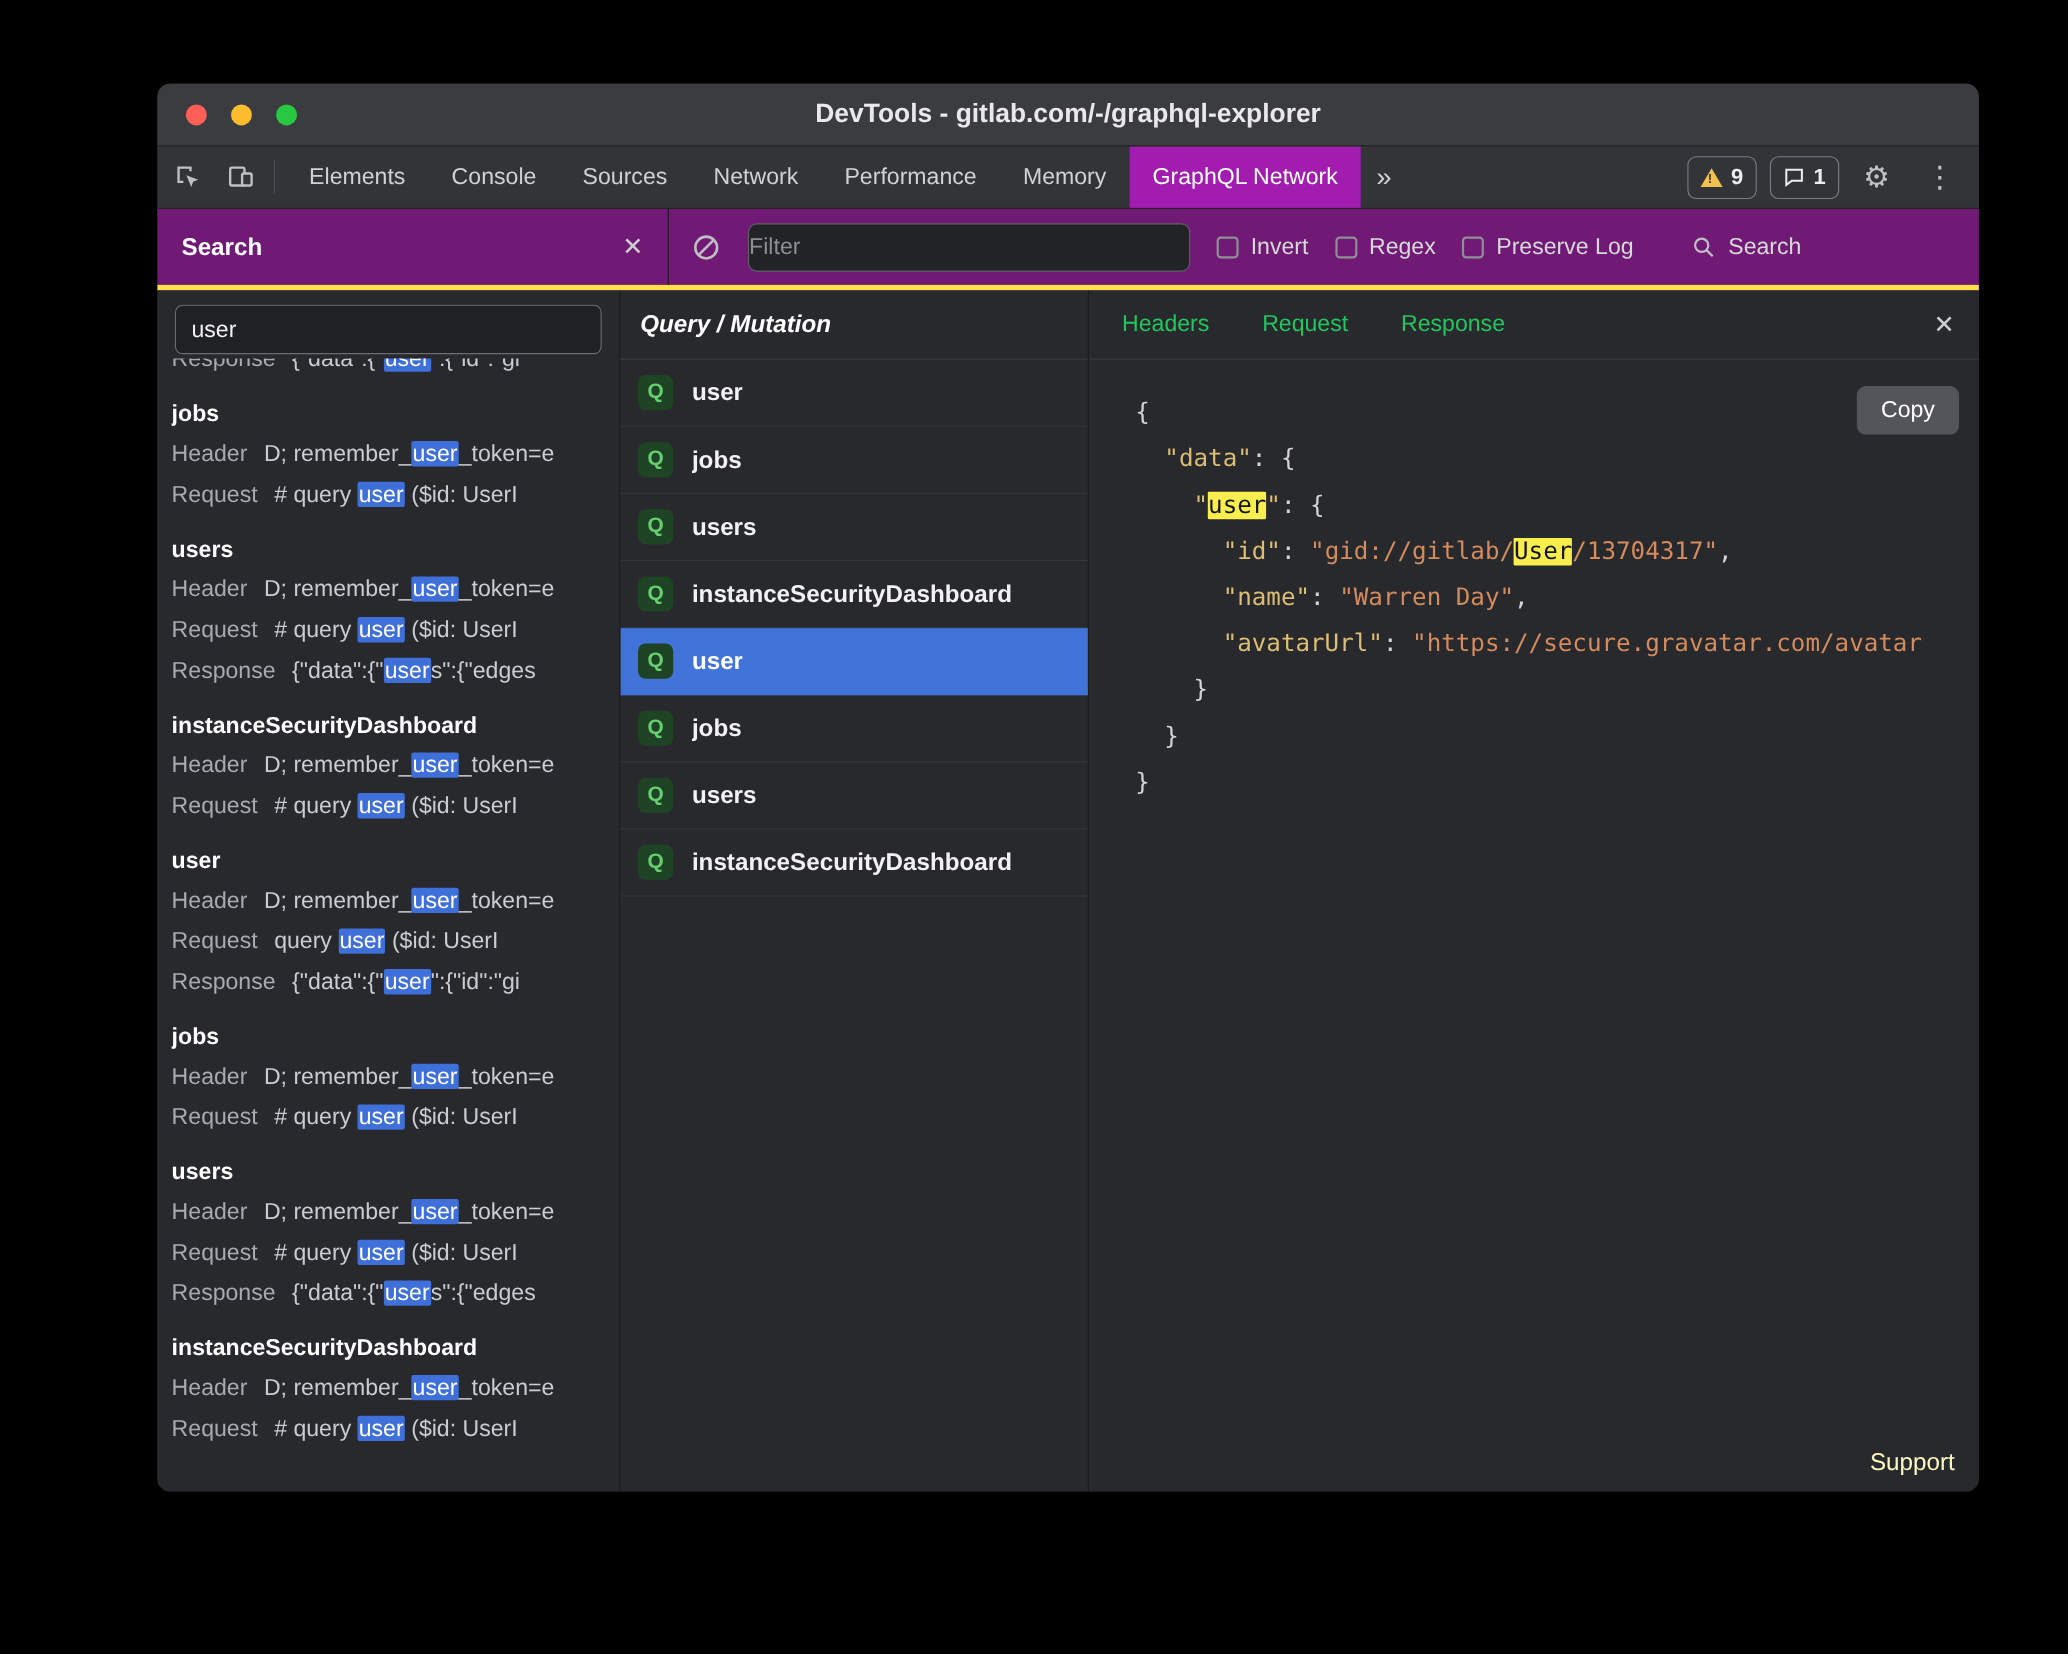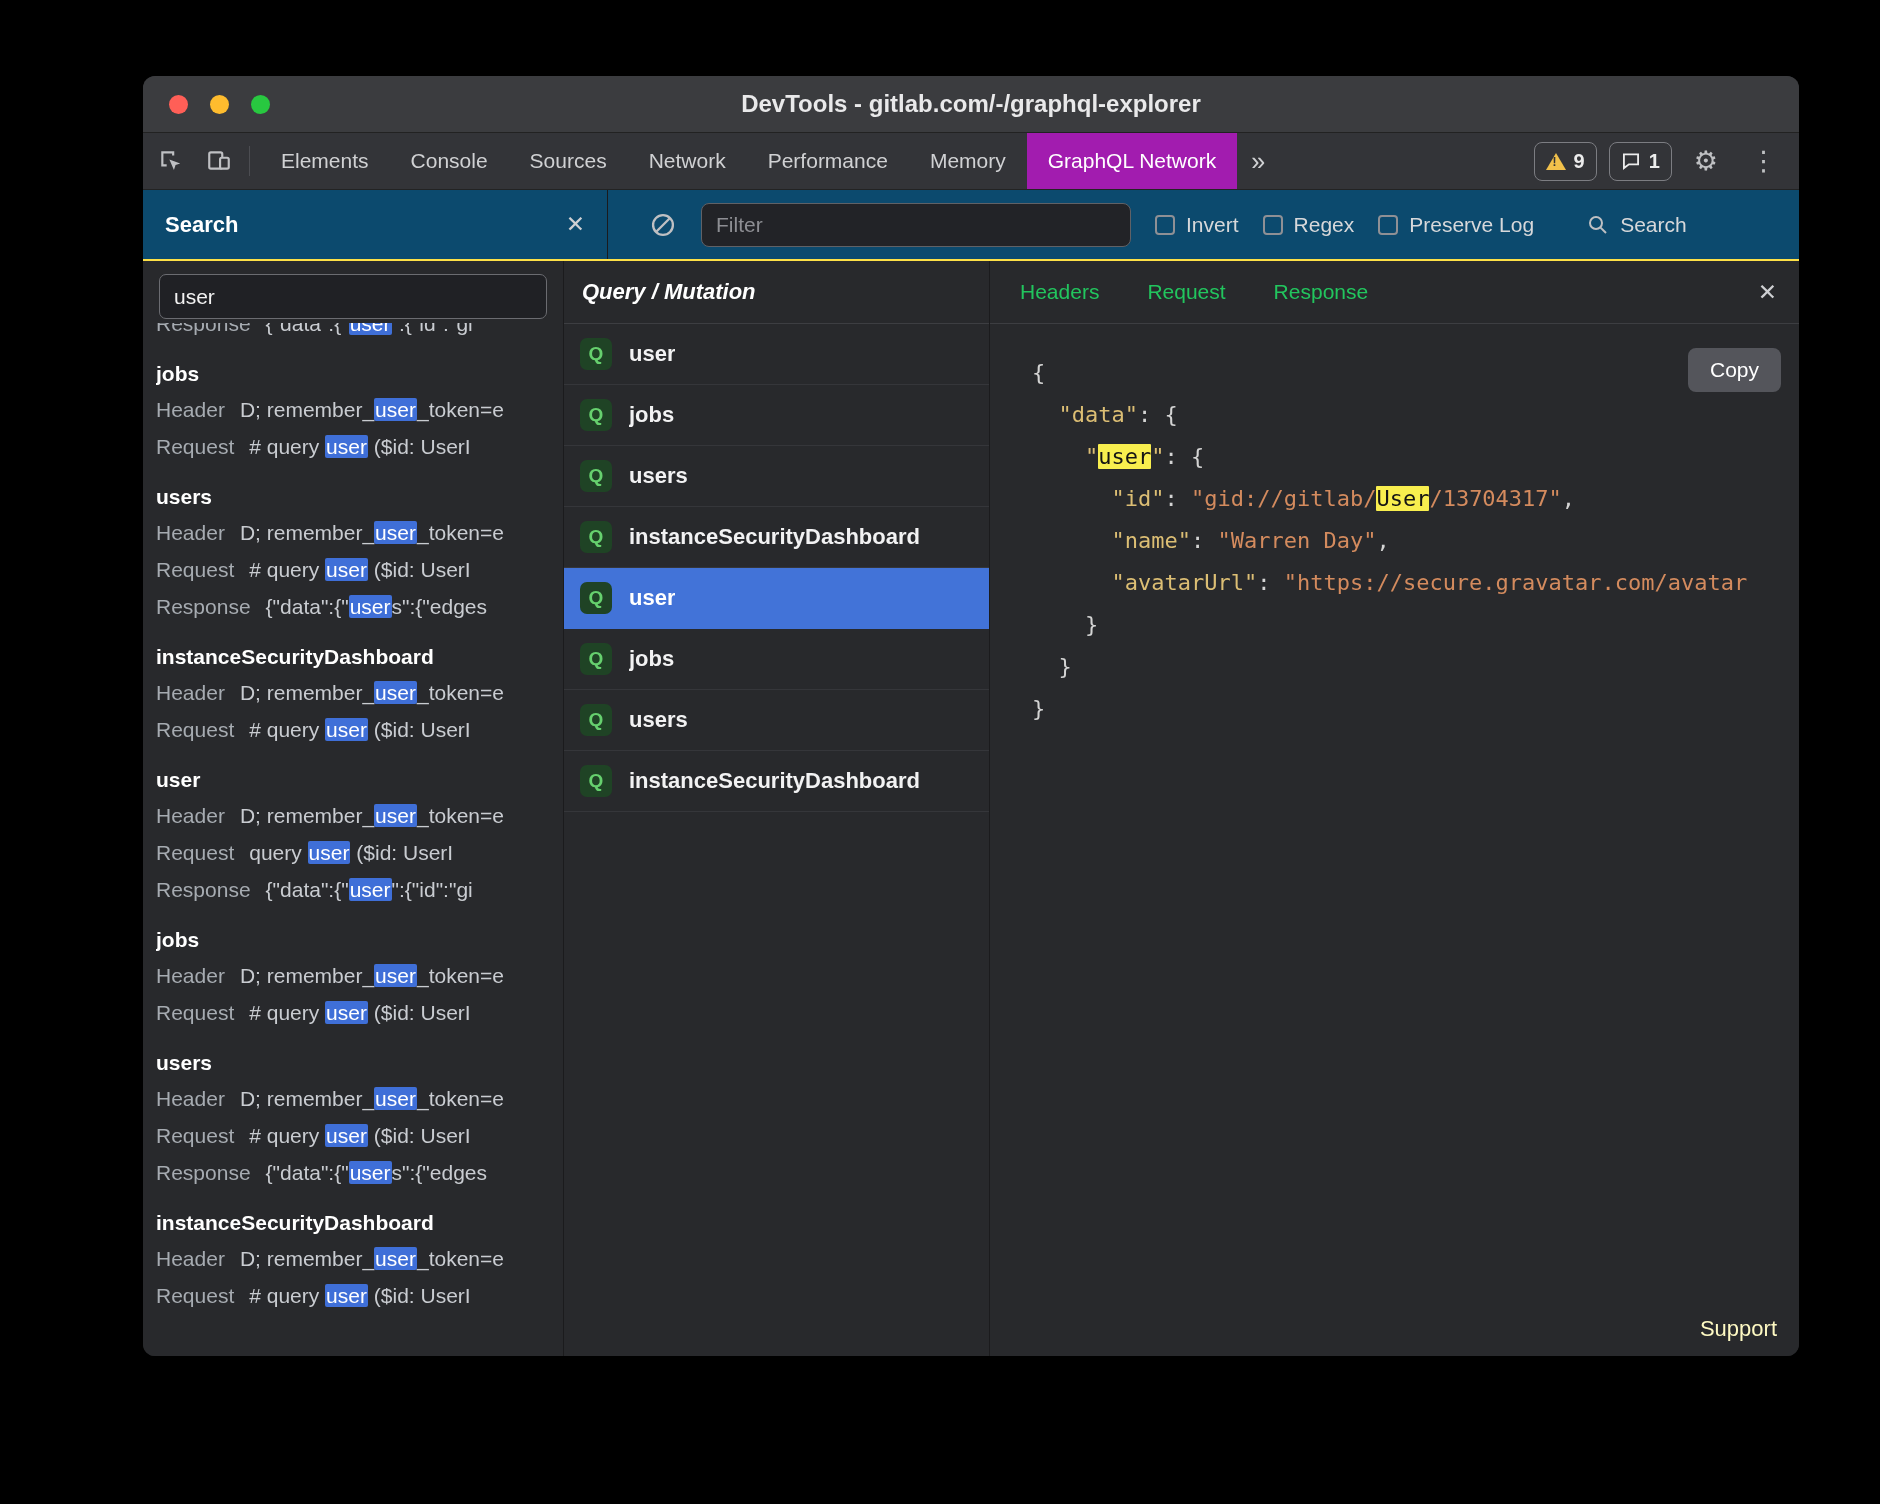--- a/index.html
+++ b/index.html
@@ -23,28 +23,28 @@
   .dtab.sel{background:#a21caf;color:#fff;}
   .chevron{font-size:25px;color:#d0d1d3;padding:0 14px;}
   .tb-right{margin-left:auto;display:flex;align-items:center;gap:12px;padding-right:12px;}
   .badge{height:37px;border:1px solid #7c7d82;border-radius:8px;display:flex;align-items:center;gap:8px;
          padding:0 11px;color:#ececec;font-size:20px;font-weight:bold;}
   .tri{position:relative;width:0;height:0;border-left:10px solid transparent;border-right:10px solid transparent;
        border-bottom:17px solid #f2c14b;}
   .tri::after{content:"!";position:absolute;left:-3px;top:3px;font-size:12px;font-weight:bold;color:#333;line-height:13px;}
   .glyph-btn{font-size:27px;color:#bfc0c3;padding:0 10px;line-height:1;}
   
-  .subrow{height:69px;display:flex;flex:0 0 auto;border-bottom:2px solid #fde047;background:#0c4a6e;gap:21px;}
+  .subrow{height:69px;display:flex;flex:0 0 auto;border-bottom:5px solid #fde047;background:#701a75;}
   .search-head{width:420px;flex:0 0 auto;border-right:1px solid #1b1b1d;display:flex;align-items:center;
                justify-content:space-between;padding:0 22px;}
   .search-head .t{color:#fff;font-size:22px;font-weight:bold;}
   .xicon{color:#cfd0d3;font-size:23px;cursor:default;}
   .filter-area{flex:1;display:flex;align-items:center;gap:24px;padding:0 20px;min-width:0;}
   .filter-input{width:400px;height:42px;background:#222327;border:1px solid #606166;border-radius:8px;
-                color:#e8e8e8;font-size:21px;padding:0 14px;font-family:"Liberation Sans",sans-serif;outline:none;}
+                color:#e8e8e8;font-size:21px;padding:0 0;font-family:"Liberation Sans",sans-serif;outline:none;}
   .filter-input::placeholder{color:#8d8e93;}
   .chk{display:flex;align-items:center;gap:11px;color:#d7d8da;font-size:21px;white-space:nowrap;}
   .cb{appearance:none;-webkit-appearance:none;width:20px;height:20px;border:2px solid #8f9095;border-radius:4px;
       background:transparent;margin:0;}
   .search-ctl{display:flex;align-items:center;gap:10px;color:#d7d8da;font-size:21px;margin-left:28px;white-space:nowrap;}
   
   .main{flex:1;display:flex;min-height:0;}
   .left-panel{width:420px;flex:0 0 auto;border-right:1px solid #1b1b1d;display:flex;flex-direction:column;
               background:#28292c;min-height:0;}
   .search-box-wrap{padding:13px 16px 4px 16px;flex:0 0 auto;}

